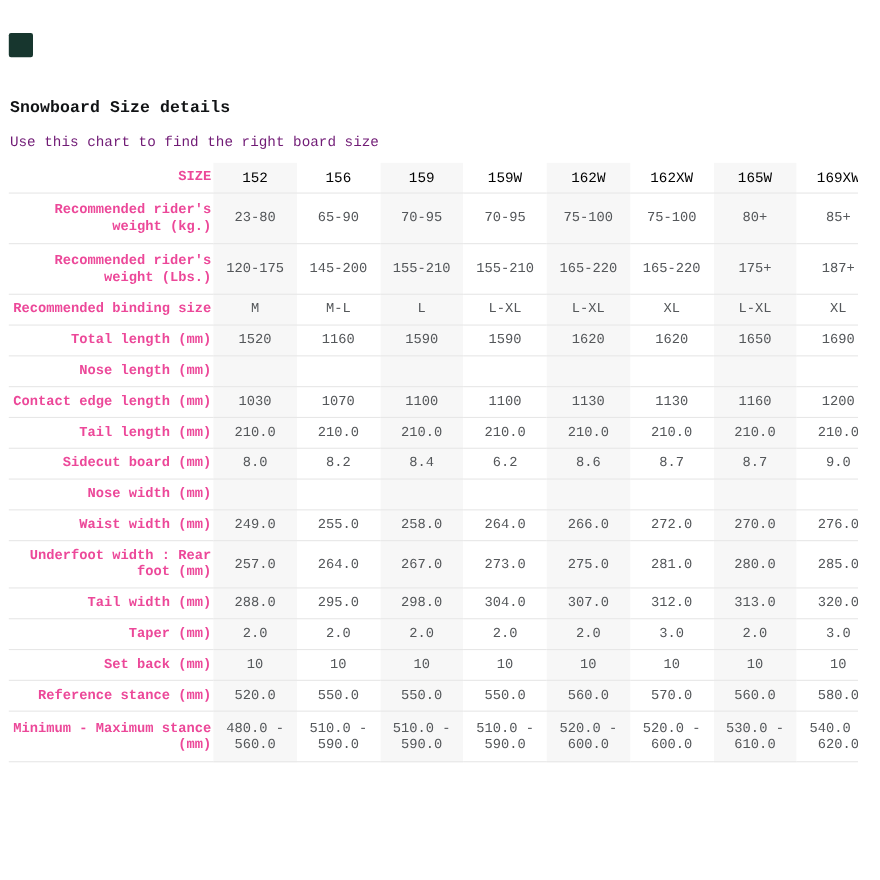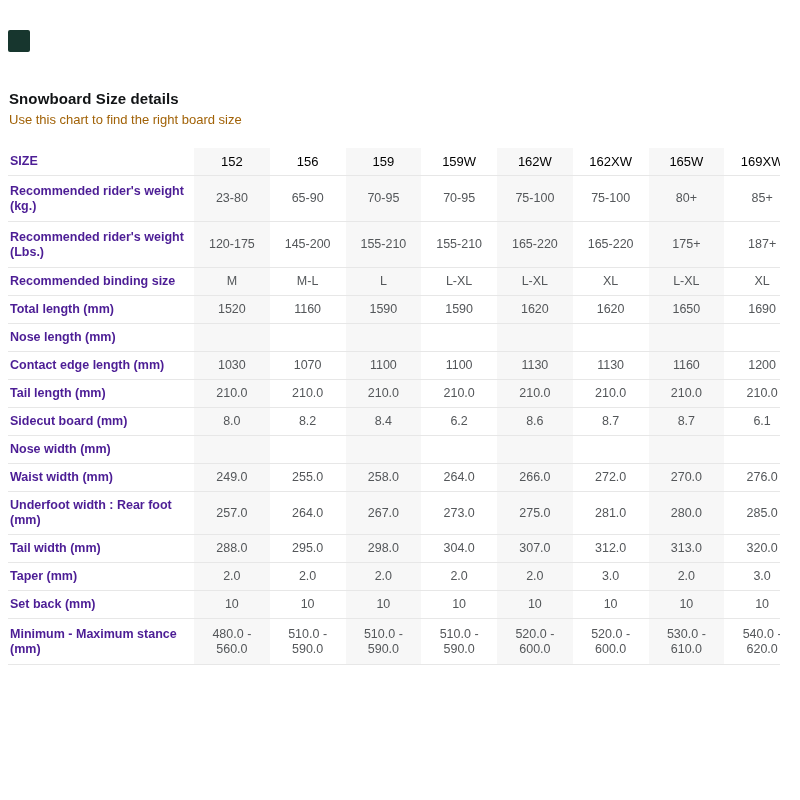--- a/index.html
+++ b/index.html
@@ -2,64 +2,64 @@
 <html><head>
 <meta charset="utf-8">
 <style>
   * { box-sizing: border-box; }
   html, body {
     margin: 0; padding: 0;
     width: 800px; height: 800px;
     background: #ffffff;
     font-family: "Liberation Sans", sans-serif;
   }
-  .page { position: relative; width: 780px; height: 800px; overflow: hidden; }
+  .page { position: relative; width: 780px; height: 800px; overflow: hidden; font-family: Liberation Mono, monospace; }
 
   .logo-square {
     position: absolute;
     left: 8px; top: 30px;
     width: 22px; height: 22px;
     border-radius: 2px;
   }
 
   .page-title {
     position: absolute;
     left: 9px; top: 90px;
     font-size: 15px;
     font-weight: bold;
     color: #111315;
     letter-spacing: 0.1px;
   }
   .page-subtitle {
     position: absolute;
-    left: 9px; top: 112px;
+    left: 9px; top: 122px;
     font-size: 13px;
-    color: #a16207;
+    color: #701a75;
   }
 
   table.size-table {
     position: absolute;
     left: 8px; top: 148px;
     width: 792px;
     border-collapse: collapse;
     table-layout: fixed;
   }
   .size-table col.label-col { width: 186px; }
 
   .size-table td, .size-table th {
     border-bottom: 1px solid #e7e7e7;
     padding: 6px 6px;
     font-size: 12.5px;
     line-height: 15px;
     vertical-align: middle;
   }
   .size-table th.row-label {
-    text-align: left;
+    text-align: right;
     font-weight: bold;
-    color: #4c1d95;
+    color: #ec4899;
     padding-left: 2px;
     padding-right: 2px;
   }
   .size-table td.cell-value {
     text-align: center;
     color: #54575a;
     font-weight: normal;
   }
   .size-table thead td.cell-value { color: #000000; font-size: 13px; }
   .size-table td.stripe { background: #f7f7f7; }
@@ -182,21 +182,21 @@
         </tr>
         <tr>
           <th class="row-label">Sidecut board (mm)</th>
           <td class="cell-value stripe">8.0</td>
           <td class="cell-value">8.2</td>
           <td class="cell-value stripe">8.4</td>
           <td class="cell-value">6.2</td>
           <td class="cell-value stripe">8.6</td>
           <td class="cell-value">8.7</td>
           <td class="cell-value stripe">8.7</td>
-          <td class="cell-value">6.1</td>
+          <td class="cell-value">9.0</td>
         </tr>
         <tr>
           <th class="row-label">Nose width (mm)</th>
           <td class="cell-value stripe"></td>
           <td class="cell-value"></td>
           <td class="cell-value stripe"></td>
           <td class="cell-value"></td>
           <td class="cell-value stripe"></td>
           <td class="cell-value"></td>
           <td class="cell-value stripe"></td>
@@ -249,20 +249,31 @@
         <tr>
           <th class="row-label">Set back (mm)</th>
           <td class="cell-value stripe">10</td>
           <td class="cell-value">10</td>
           <td class="cell-value stripe">10</td>
           <td class="cell-value">10</td>
           <td class="cell-value stripe">10</td>
           <td class="cell-value">10</td>
           <td class="cell-value stripe">10</td>
           <td class="cell-value">10</td>
+        </tr>
+        <tr>
+          <th class="row-label">Reference stance (mm)</th>
+          <td class="cell-value stripe">520.0</td>
+          <td class="cell-value">550.0</td>
+          <td class="cell-value stripe">550.0</td>
+          <td class="cell-value">550.0</td>
+          <td class="cell-value stripe">560.0</td>
+          <td class="cell-value">570.0</td>
+          <td class="cell-value stripe">560.0</td>
+          <td class="cell-value">580.0</td>
         </tr>
         <tr class="tall">
           <th class="row-label">Minimum - Maximum stance (mm)</th>
           <td class="cell-value stripe">480.0 - 560.0</td>
           <td class="cell-value">510.0 - 590.0</td>
           <td class="cell-value stripe">510.0 - 590.0</td>
           <td class="cell-value">510.0 - 590.0</td>
           <td class="cell-value stripe">520.0 - 600.0</td>
           <td class="cell-value">520.0 - 600.0</td>
           <td class="cell-value stripe">530.0 - 610.0</td>

